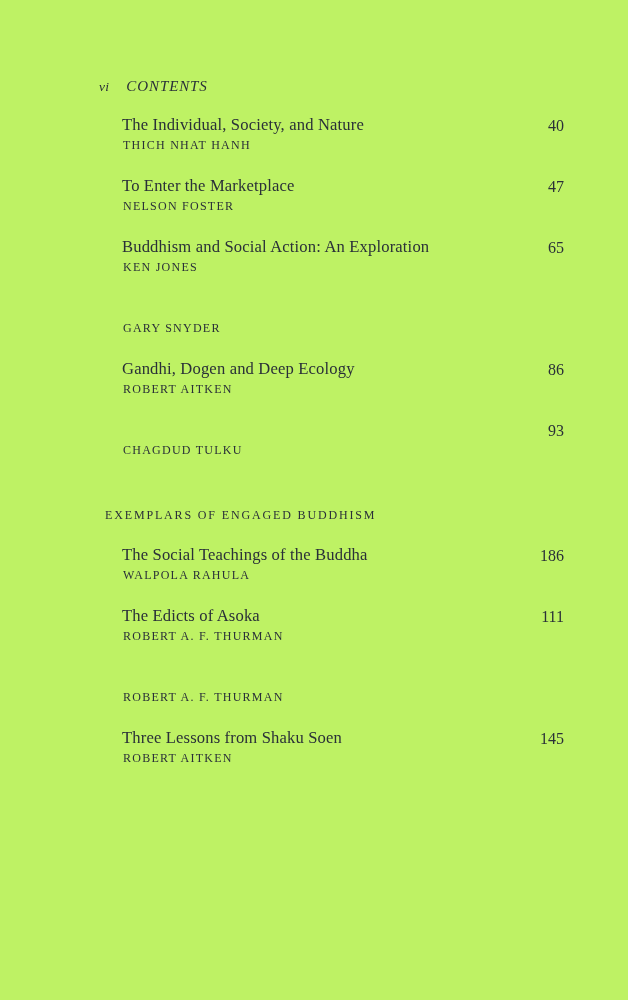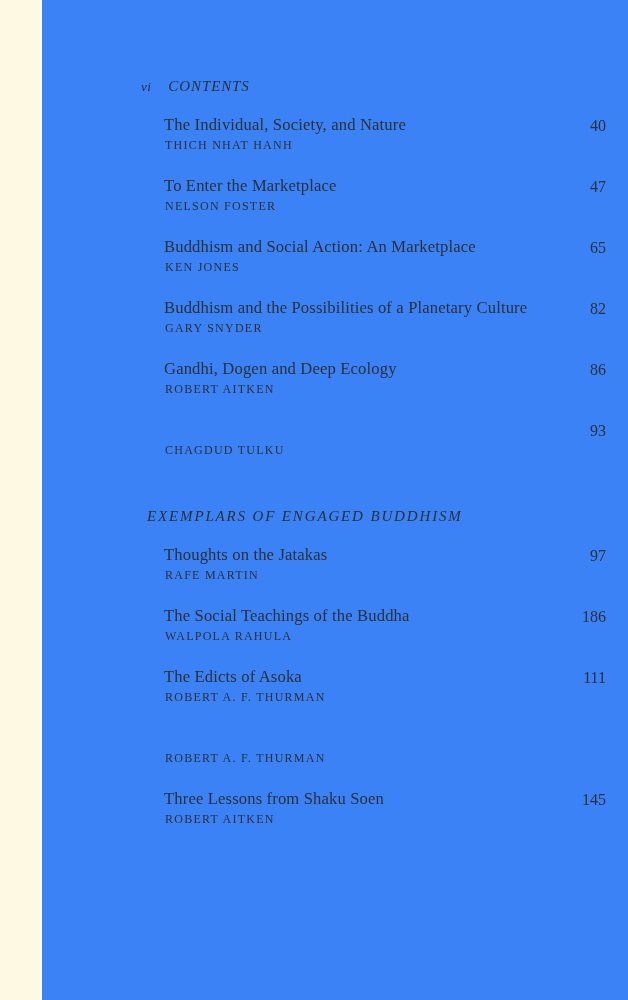--- a/index.html
+++ b/index.html
@@ -12,22 +12,21 @@
     background: #fdf9e3;
     font-family: "Liberation Serif", "DejaVu Serif", serif;
     color: #2a3038;
     overflow: hidden;
     position: relative;
   }
 
   .page {
     position: absolute;
     inset: 0;
-    background: #3b82f6;
-    margin-left: 42px;
+    background: #bef264;
   }
 
   
   .running-head {
     position: absolute;
     left: 99px;
     top: 78px;
     display: flex;
     align-items: baseline;
     white-space: nowrap;
@@ -95,22 +94,21 @@
 
   
   .section-heading {
     position: relative;
     height: 64px;
   }
   .section-heading span {
     position: absolute;
     left: 105px;
     top: 28px;
-    font-style: italic;
-    font-size: 15px;
+    font-size: 12px;
     letter-spacing: 1.85px;
     color: #2a3038;
     white-space: nowrap;
   }
 </style>
 </head>
 <body>
 
 <div class="page">
 
@@ -129,54 +127,43 @@
       </div>
       <div class="entry">
         <div class="entry-title-row">
           <div class="entry-title">To Enter the Marketplace</div>
           <div class="entry-page">47</div>
         </div>
         <div class="entry-author">NELSON FOSTER</div>
       </div>
       <div class="entry">
         <div class="entry-title-row">
-          <div class="entry-title">Buddhism and Social Action: An Marketplace</div>
+          <div class="entry-title">Buddhism and Social Action: An Exploration</div>
           <div class="entry-page">65</div>
         </div>
         <div class="entry-author">KEN JONES</div>
       </div>
       <div class="entry">
-        <div class="entry-title-row">
-          <div class="entry-title">Buddhism and the Possibilities of a Planetary Culture</div>
-          <div class="entry-page">82</div>
-        </div>
         <div class="entry-author">GARY SNYDER</div>
       </div>
       <div class="entry">
         <div class="entry-title-row">
           <div class="entry-title">Gandhi, Dogen and Deep Ecology</div>
           <div class="entry-page">86</div>
         </div>
         <div class="entry-author">ROBERT AITKEN</div>
       </div>
       <div class="entry">
         <div class="entry-title-row">
           <div class="entry-page">93</div>
         </div>
         <div class="entry-author">CHAGDUD TULKU</div>
       </div>
       <div class="section-heading">
         <span>EXEMPLARS OF ENGAGED BUDDHISM</span>
-      </div>
-      <div class="entry">
-        <div class="entry-title-row">
-          <div class="entry-title">Thoughts on the Jatakas</div>
-          <div class="entry-page">97</div>
-        </div>
-        <div class="entry-author">RAFE MARTIN</div>
       </div>
       <div class="entry">
         <div class="entry-title-row">
           <div class="entry-title">The Social Teachings of the Buddha</div>
           <div class="entry-page">186</div>
         </div>
         <div class="entry-author">WALPOLA RAHULA</div>
       </div>
       <div class="entry">
         <div class="entry-title-row">

